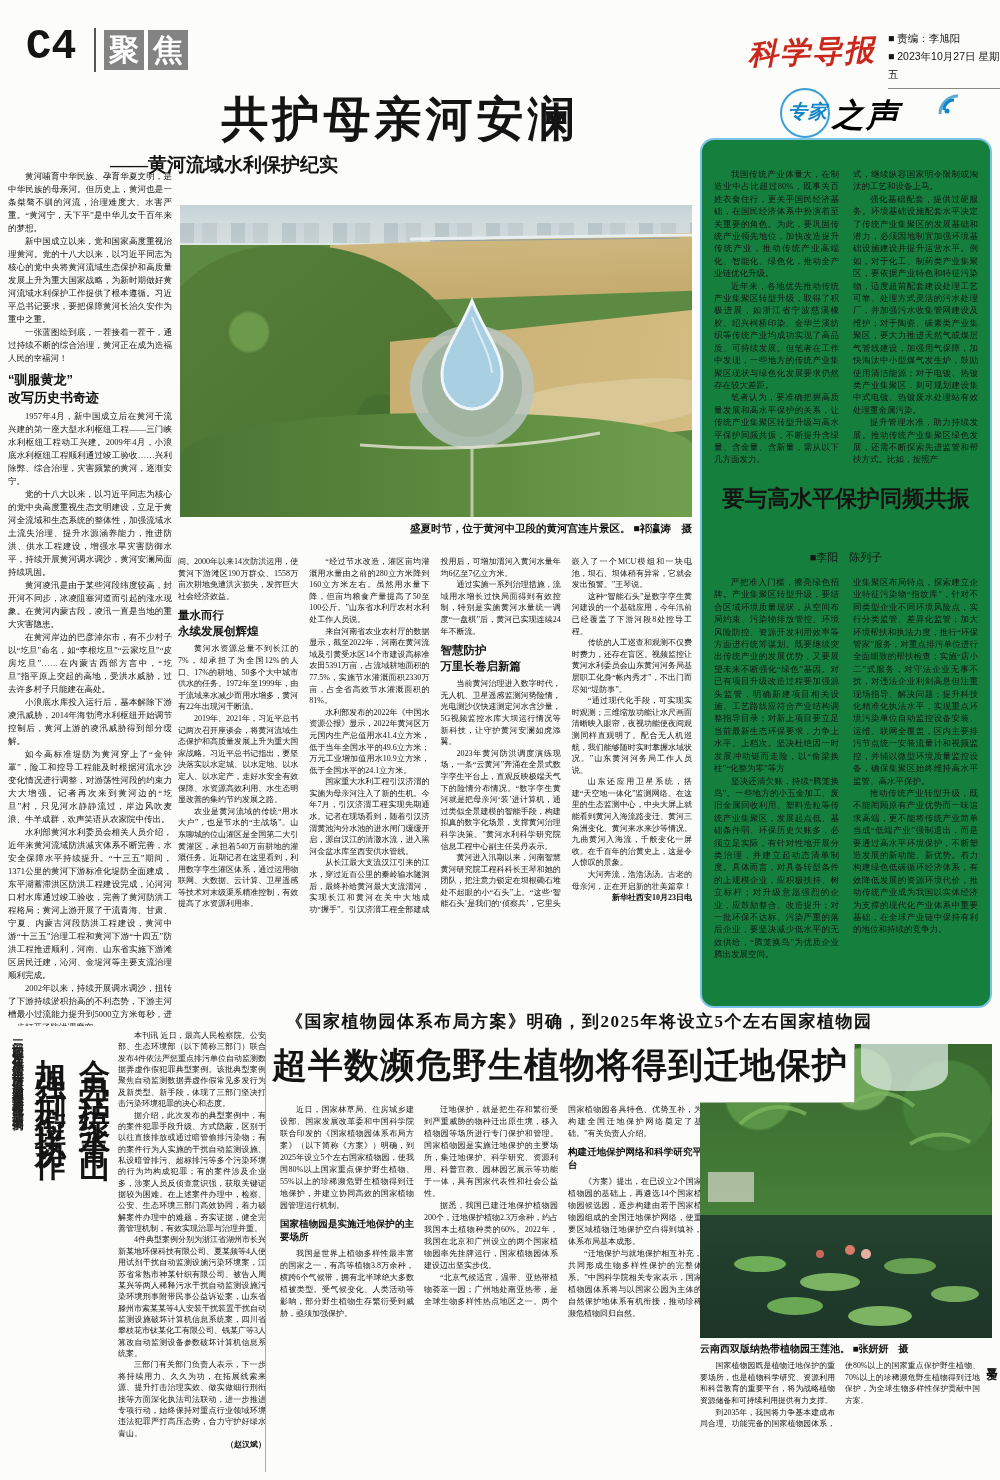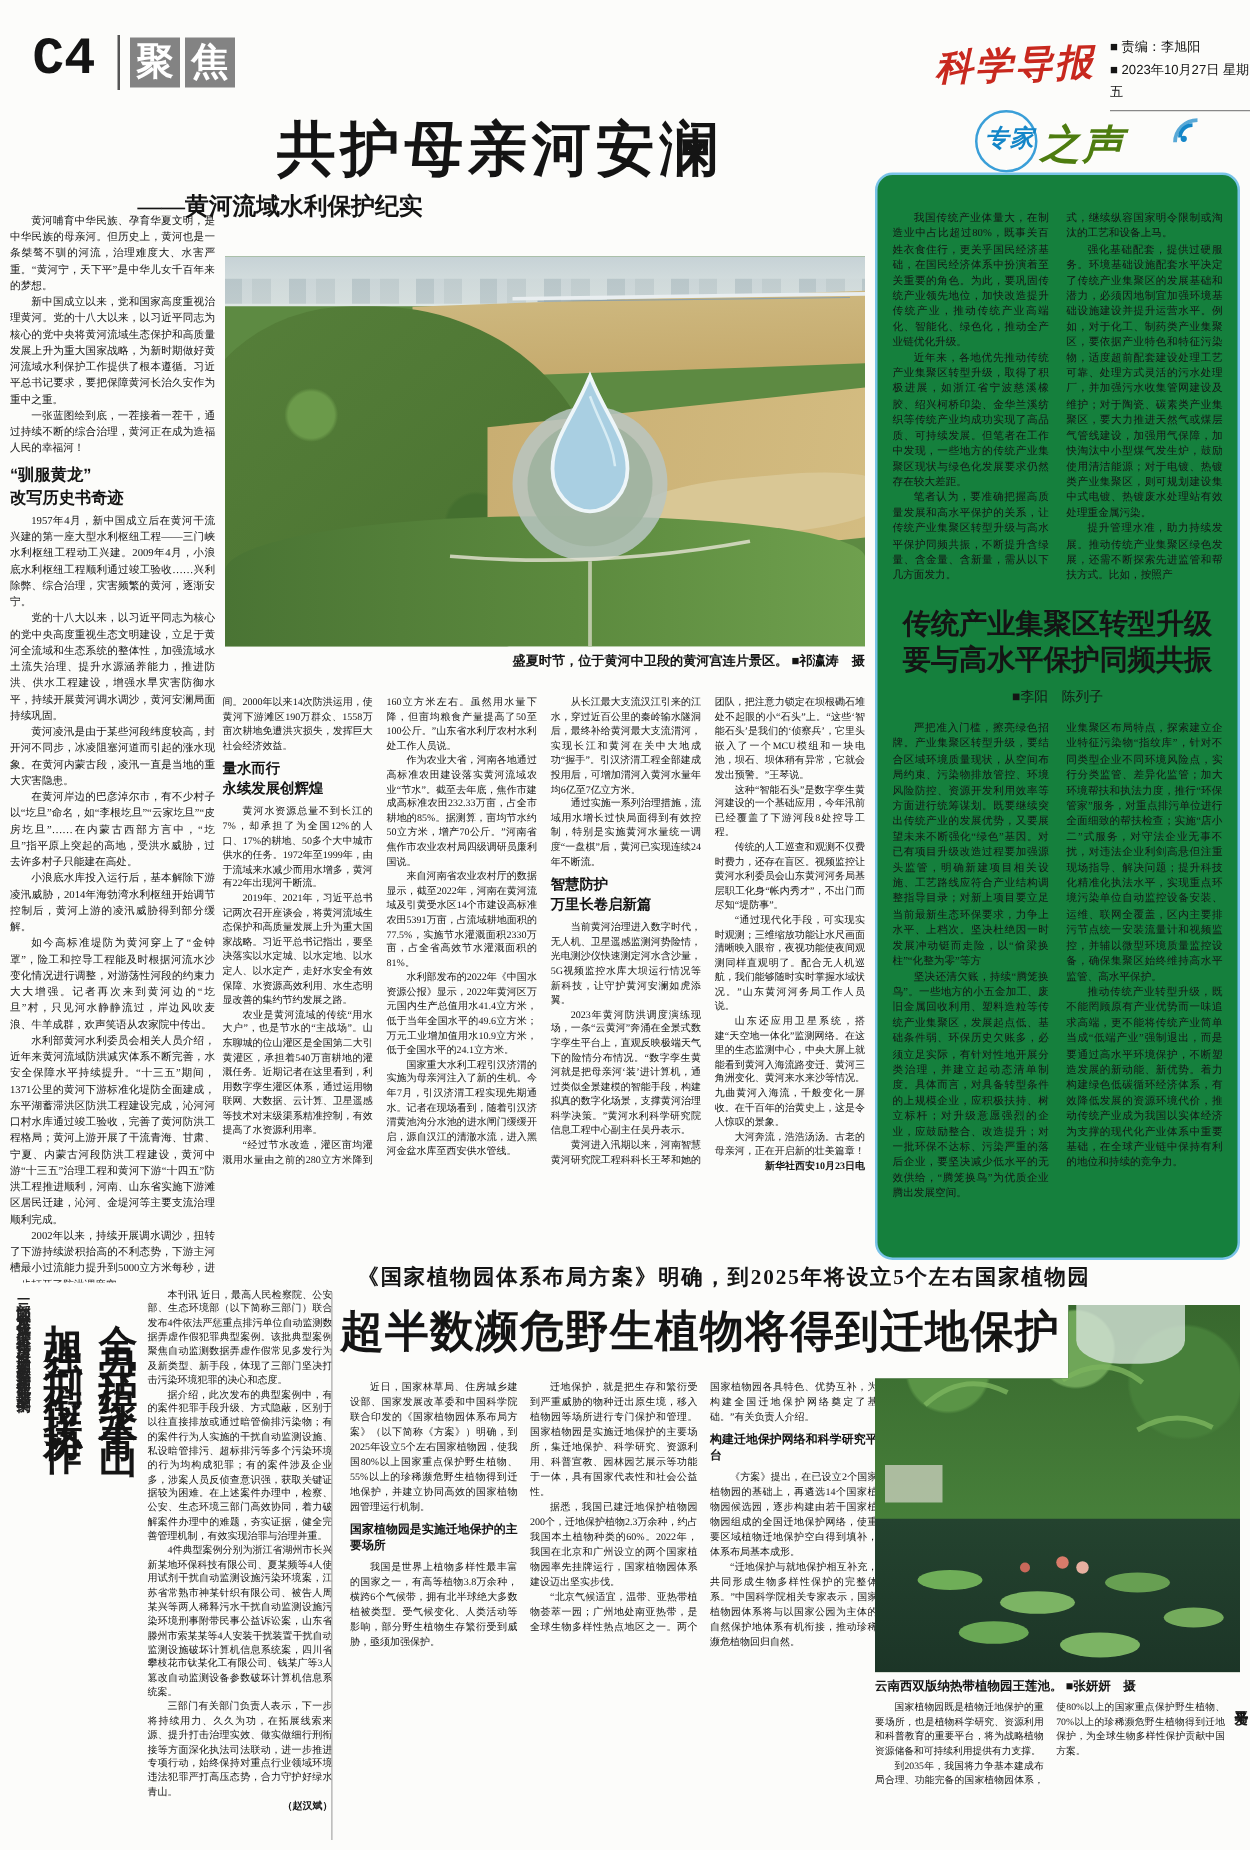--- a/index.html
+++ b/index.html
@@ -48,21 +48,21 @@
                    background:linear-gradient(90deg,#4a7434,#5c8a3e 55%,#6fa04e);
                    border-radius:50% 45% 0 0/40% 30% 0 0}
   .ph-sand{position:absolute;left:330px;top:176px;width:200px;height:46px;background:#d9c795;
            transform:skewY(-5deg);border-radius:40%}
   
   #expert{left:700px;top:88px;width:292px;height:920px}
   #ex-logo{position:absolute;left:20px;top:0px;width:260px;height:52px}
   #ex-circle{position:absolute;left:60px;top:0px;width:46px;height:46px;border:2px solid #3a9fd8;
              border-radius:50%;color:#1486c8;font-size:19px;font-weight:bold;font-style:italic;
              text-align:right;line-height:44px;letter-spacing:1px}
-  #ex-zhisheng{position:absolute;left:112px;top:6px;color:#4d7c0f;font-size:32px;font-weight:900;
+  #ex-zhisheng{position:absolute;left:112px;top:6px;color:#000000;font-size:32px;font-weight:900;
                font-style:italic;font-family:"Liberation Sans",sans-serif;letter-spacing:2px}
   #ex-signal{position:absolute;left:218px;top:0px}
   #ex-box{position:absolute;left:0;top:50px;width:288px;height:866px;border:2px solid #79c3e8;
           border-radius:14px;background:#15803d}
   .ex-cols{position:absolute;width:264px;left:12px;display:flex;gap:14px}
   .ex-col{width:125px;font-size:8.5px;line-height:1.46;text-align:justify;overflow:hidden}
   #ex-top{top:28px;height:308px}
   #ex-title{position:absolute;left:8px;top:344px;width:272px;text-align:center;font-size:22.5px;
             font-weight:900;line-height:1.3;font-family:"Liberation Sans","DejaVu Sans",sans-serif}
   #ex-byline{position:absolute;left:0;top:410px;width:288px;text-align:center;font-size:11px}
@@ -164,21 +164,20 @@
 </div>
 
 <div class="abs" id="m-cols">
     <p class="cont">间。2000年以来14次防洪运用，使黄河下游滩区190万群众、1558万亩次耕地免遭洪灾损失，发挥巨大社会经济效益。</p>
     <p class="sub">量水而行
 永续发展创辉煌</p>
     <p class="para">黄河水资源总量不到长江的7%，却承担了为全国12%的人口、17%的耕地、50多个大中城市供水的任务。1972年至1999年，由于流域来水减少而用水增多，黄河有22年出现河干断流。</p>
     <p class="para">2019年、2021年，习近平总书记两次召开座谈会，将黄河流域生态保护和高质量发展上升为重大国家战略。习近平总书记指出，要坚决落实以水定城、以水定地、以水定人、以水定产，走好水安全有效保障、水资源高效利用、水生态明显改善的集约节约发展之路。</p>
     <p class="para">农业是黄河流域的传统“用水大户”，也是节水的“主战场”。山东聊城的位山灌区是全国第二大引黄灌区，承担着540万亩耕地的灌溉任务。近期记者在这里看到，利用数字孪生灌区体系，通过运用物联网、大数据、云计算、卫星遥感等技术对末级渠系精准控制，有效提高了水资源利用率。</p>
     <p class="para">“经过节水改造，灌区亩均灌溉用水量由之前的280立方米降到160立方米左右。虽然用水量下降，但亩均粮食产量提高了50至100公斤。”山东省水利厅农村水利处工作人员说。</p>
-    <p class="para">作为农业大省，河南各地通过高标准农田建设落实黄河流域农业“节水”。截至去年底，焦作市建成高标准农田232.33万亩，占全市耕地的85%。据测算，亩均节水约50立方米，增产70公斤。”河南省焦作市农业农村局四级调研员廉利国说。</p>
     <p class="para">来自河南省农业农村厅的数据显示，截至2022年，河南在黄河流域及引黄受水区14个市建设高标准农田5391万亩，占流域耕地面积的77.5%，实施节水灌溉面积2330万亩，占全省高效节水灌溉面积的81%。</p>
     <p class="para">水利部发布的2022年《中国水资源公报》显示，2022年黄河区万元国内生产总值用水41.4立方米，低于当年全国水平的49.6立方米；万元工业增加值用水10.9立方米，低于全国水平的24.1立方米。</p>
     <p class="para">国家重大水利工程引汉济渭的实施为母亲河注入了新的生机。今年7月，引汉济渭工程实现先期通水。记者在现场看到，随着引汉济渭黄池沟分水池的进水闸门缓缓开启，源自汉江的清澈水流，进入黑河金盆水库至西安供水管线。</p>
     <p class="para">从长江最大支流汉江引来的江水，穿过近百公里的秦岭输水隧洞后，最终补给黄河最大支流渭河，实现长江和黄河在关中大地成功“握手”。引汉济渭工程全部建成投用后，可增加渭河入黄河水量年均6亿至7亿立方米。</p>
     <p class="para">通过实施一系列治理措施，流域用水增长过快局面得到有效控制，特别是实施黄河水量统一调度“一盘棋”后，黄河已实现连续24年不断流。</p>
     <p class="sub">智慧防护
 万里长卷启新篇</p>
     <p class="para">当前黄河治理进入数字时代，无人机、卫星遥感监测河势险情，光电测沙仪快速测定河水含沙量，5G视频监控水库大坝运行情况等新科技，让守护黄河安澜如虎添翼。</p>
     <p class="para">2023年黄河防洪调度演练现场，一条“云黄河”奔涌在全景式数字孪生平台上，直观反映极端天气下的险情分布情况。“数字孪生黄河就是把母亲河‘装’进计算机，通过类似全景建模的智能手段，构建拟真的数字化场景，支撑黄河治理科学决策。”黄河水利科学研究院信息工程中心副主任吴丹表示。</p>
     <p class="para">黄河进入汛期以来，河南智慧黄河研究院工程科科长王琴和她的团队，把注意力锁定在坝根磡石堆处不起眼的小“石头”上。“这些‘智能石头’是我们的‘侦察兵’，它里头嵌入了一个MCU模组和一块电池，坝石、坝体稍有异常，它就会发出预警。”王琴说。</p>
@@ -207,21 +206,20 @@
           <p class="para">近年来，各地优先推动传统产业集聚区转型升级，取得了积极进展，如浙江省宁波慈溪橡胶、绍兴柯桥印染、金华兰溪纺织等传统产业均成功实现了高品质、可持续发展。但笔者在工作中发现，一些地方的传统产业集聚区现状与绿色化发展要求仍然存在较大差距。</p>
           <p class="para">笔者认为，要准确把握高质量发展和高水平保护的关系，让传统产业集聚区转型升级与高水平保护同频共振，不断提升含绿量、含金量、含新量，需从以下几方面发力。</p>
         </div>
       <div class="ex-col">
           <p class="cont">式，继续纵容国家明令限制或淘汰的工艺和设备上马。</p>
           <p class="para">强化基础配套，提供过硬服务。环境基础设施配套水平决定了传统产业集聚区的发展基础和潜力，必须因地制宜加强环境基础设施建设并提升运营水平。例如，对于化工、制药类产业集聚区，要依据产业特色和特征污染物，适度超前配套建设处理工艺可靠、处理方式灵活的污水处理厂，并加强污水收集管网建设及维护；对于陶瓷、碳素类产业集聚区，要大力推进天然气或煤层气管线建设，加强用气保障，加快淘汰中小型煤气发生炉，鼓励使用清洁能源；对于电镀、热镀类产业集聚区，则可规划建设集中式电镀、热镀废水处理站有效处理重金属污染。</p>
           <p class="para">提升管理水准，助力持续发展。推动传统产业集聚区绿色发展，还需不断探索先进监管和帮扶方式。比如，按照产</p>
         </div>
     </div>
     <div id="ex-title">
-      <div>传统产业集聚区转型升级</div>
       <div>要与高水平保护同频共振</div>
     </div>
     <div id="ex-byline">■李阳　陈列子</div>
     <div class="ex-cols" id="ex-bot">
       <div class="ex-col">
           <p class="para">严把准入门槛，擦亮绿色招牌。产业集聚区转型升级，要结合区域环境质量现状，从空间布局约束、污染物排放管控、环境风险防控、资源开发利用效率等方面进行统筹谋划。既要继续突出传统产业的发展优势，又要展望未来不断强化“绿色”基因。对已有项目升级改造过程要加强源头监管，明确新建项目相关设施、工艺路线应符合产业结构调整指导目录；对新上项目要立足当前最新生态环保要求，力争上水平、上档次。坚决杜绝因一时发展冲动铤而走险，以“偷梁换柱”“化整为零”等方</p>
           <p class="para">坚决还清欠账，持续“腾笼换鸟”。一些地方的小五金加工、废旧金属回收利用、塑料造粒等传统产业集聚区，发展起点低、基础条件弱、环保历史欠账多，必须立足实际，有针对性地开展分类治理，并建立起动态清单制度。具体而言，对具备转型条件的上规模企业，应积极扶持、树立标杆；对升级意愿强烈的企业，应鼓励整合、改造提升；对一批环保不达标、污染严重的落后企业，要坚决减少低水平的无效供给，“腾笼换鸟”为优质企业腾出发展空间。</p>
         </div>
       <div class="ex-col">
           <p class="cont">业集聚区布局特点，探索建立企业特征污染物“指纹库”，针对不同类型企业不同环境风险点，实行分类监管、差异化监管；加大环境帮扶和执法力度，推行“环保管家”服务，对重点排污单位进行全面细致的帮扶检查；实施“店小二”式服务，对守法企业无事不扰，对违法企业利剑高悬但注重现场指导、解决问题；提升科技化精准化执法水平，实现重点环境污染单位自动监控设备安装、运维、联网全覆盖，区内主要排污节点统一安装流量计和视频监控，并辅以微型环境质量监控设备，确保集聚区始终维持高水平监管、高水平保护。</p>

